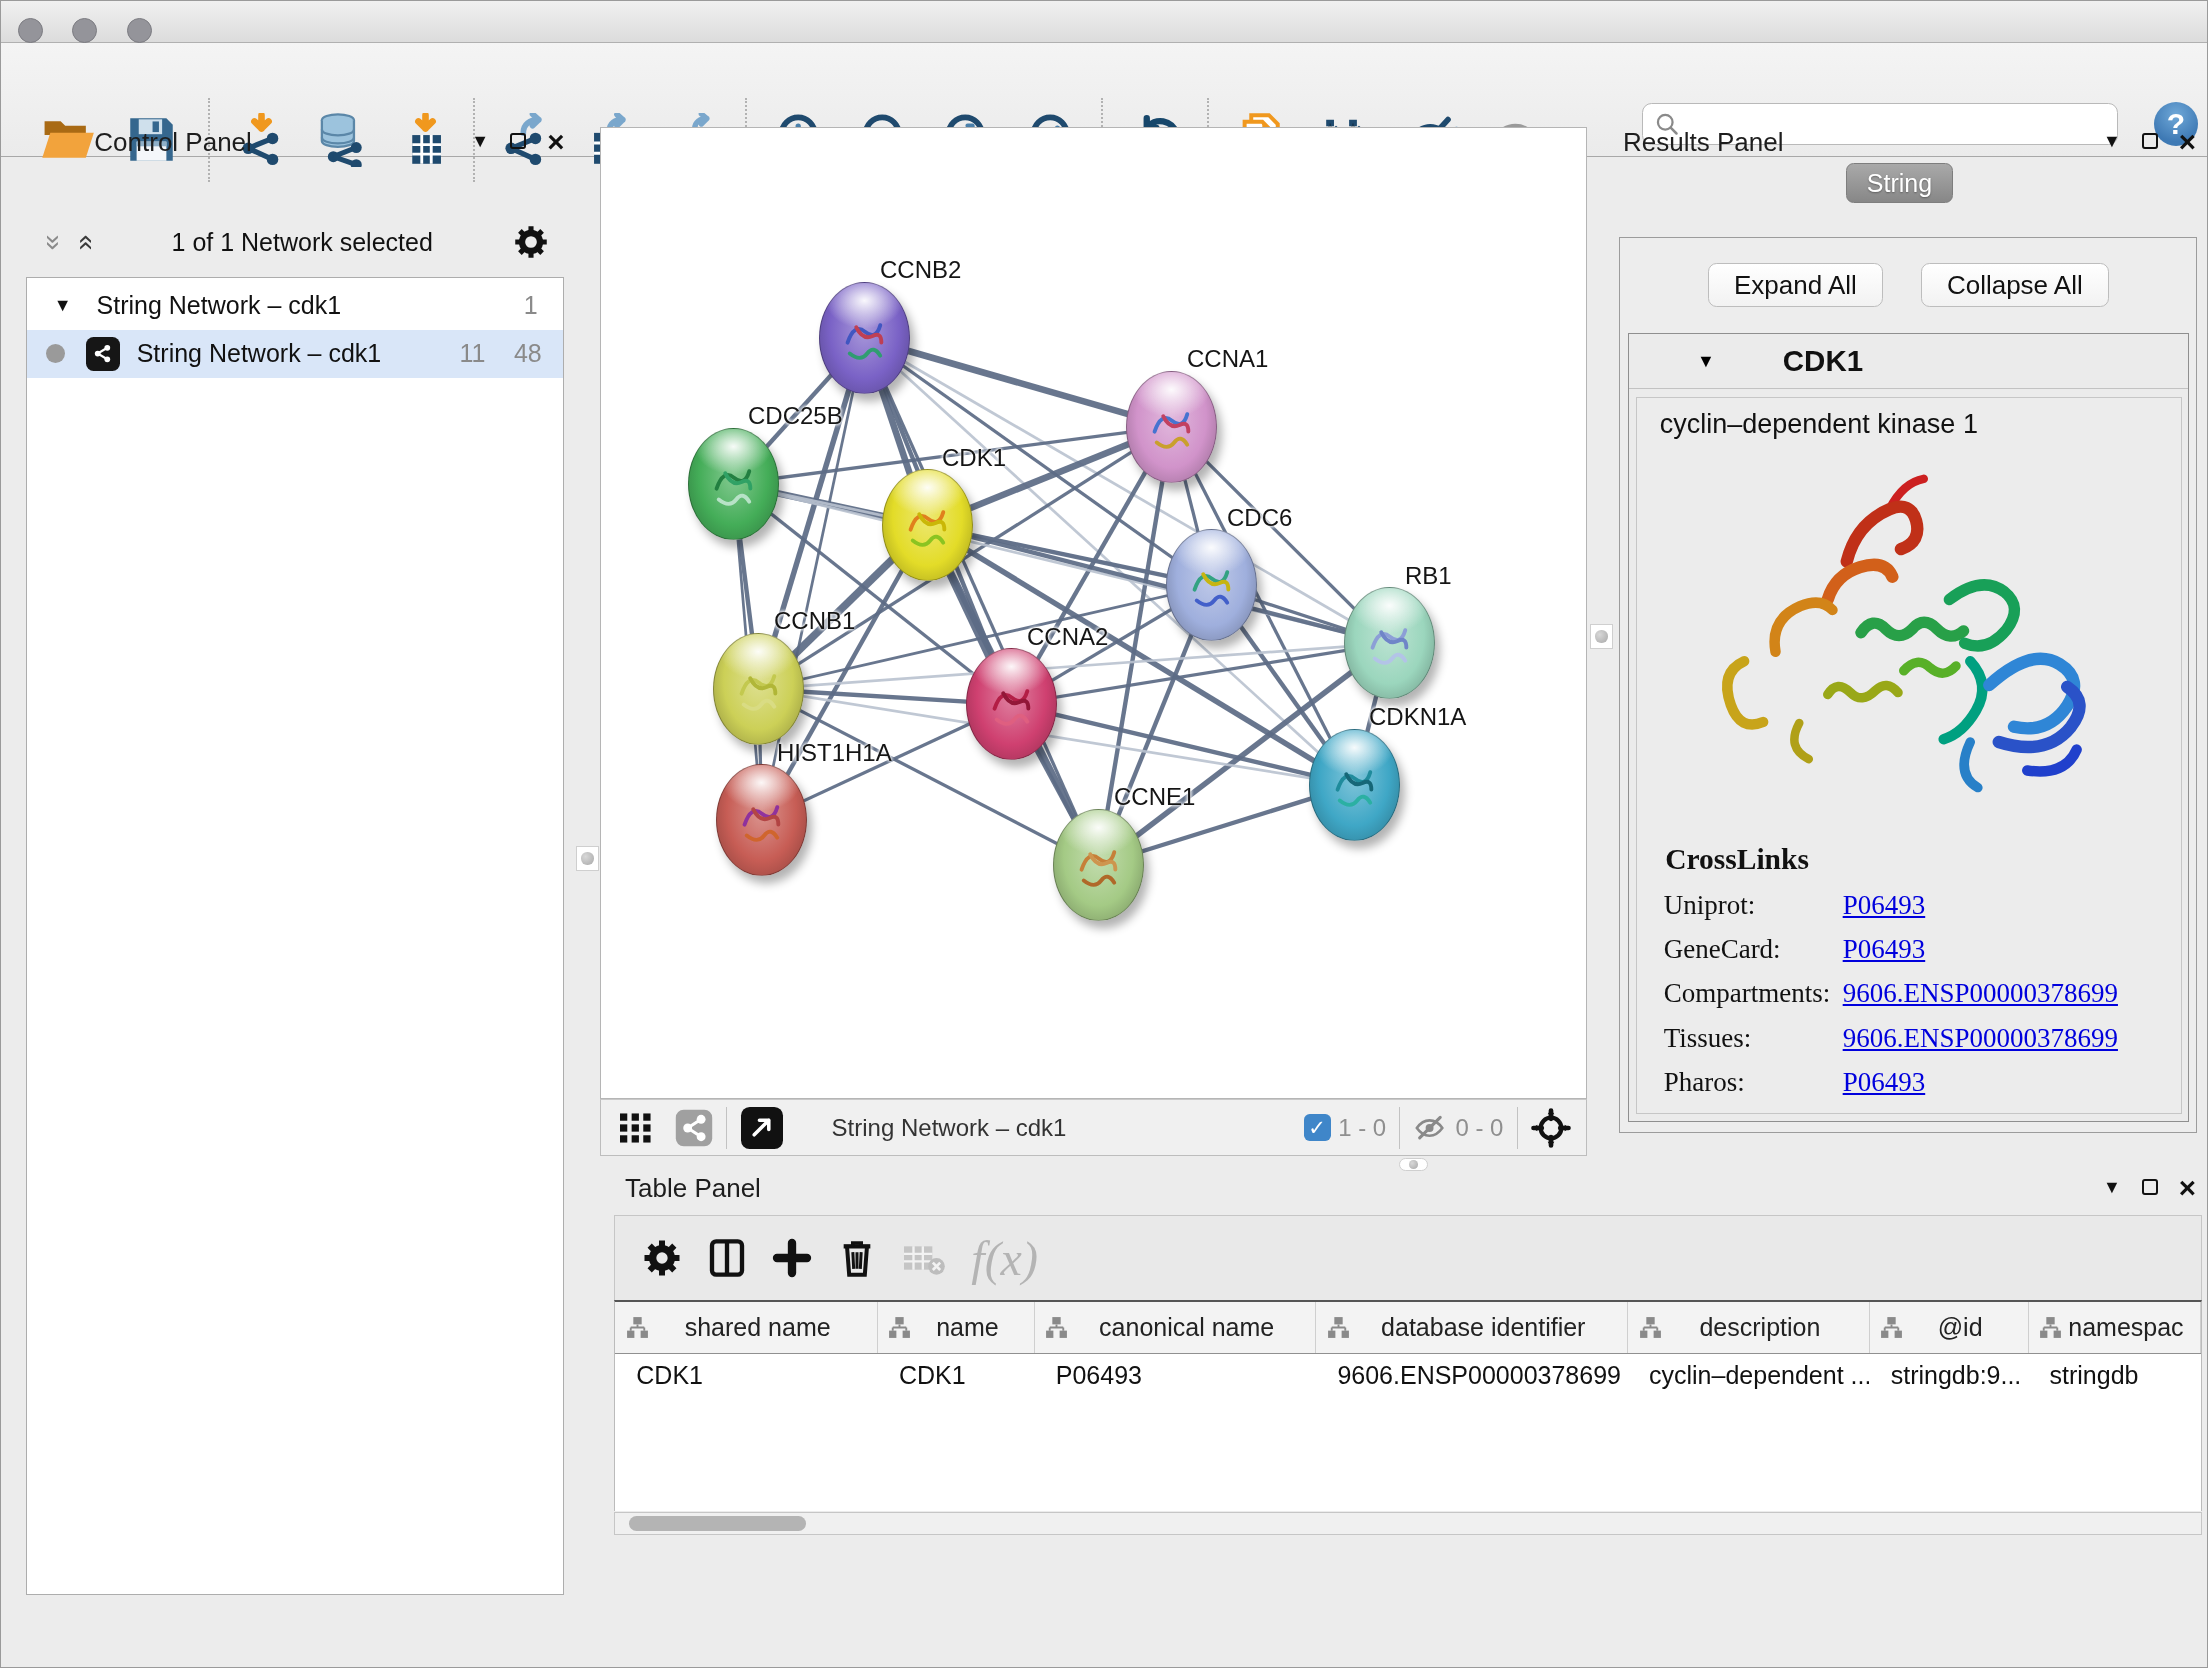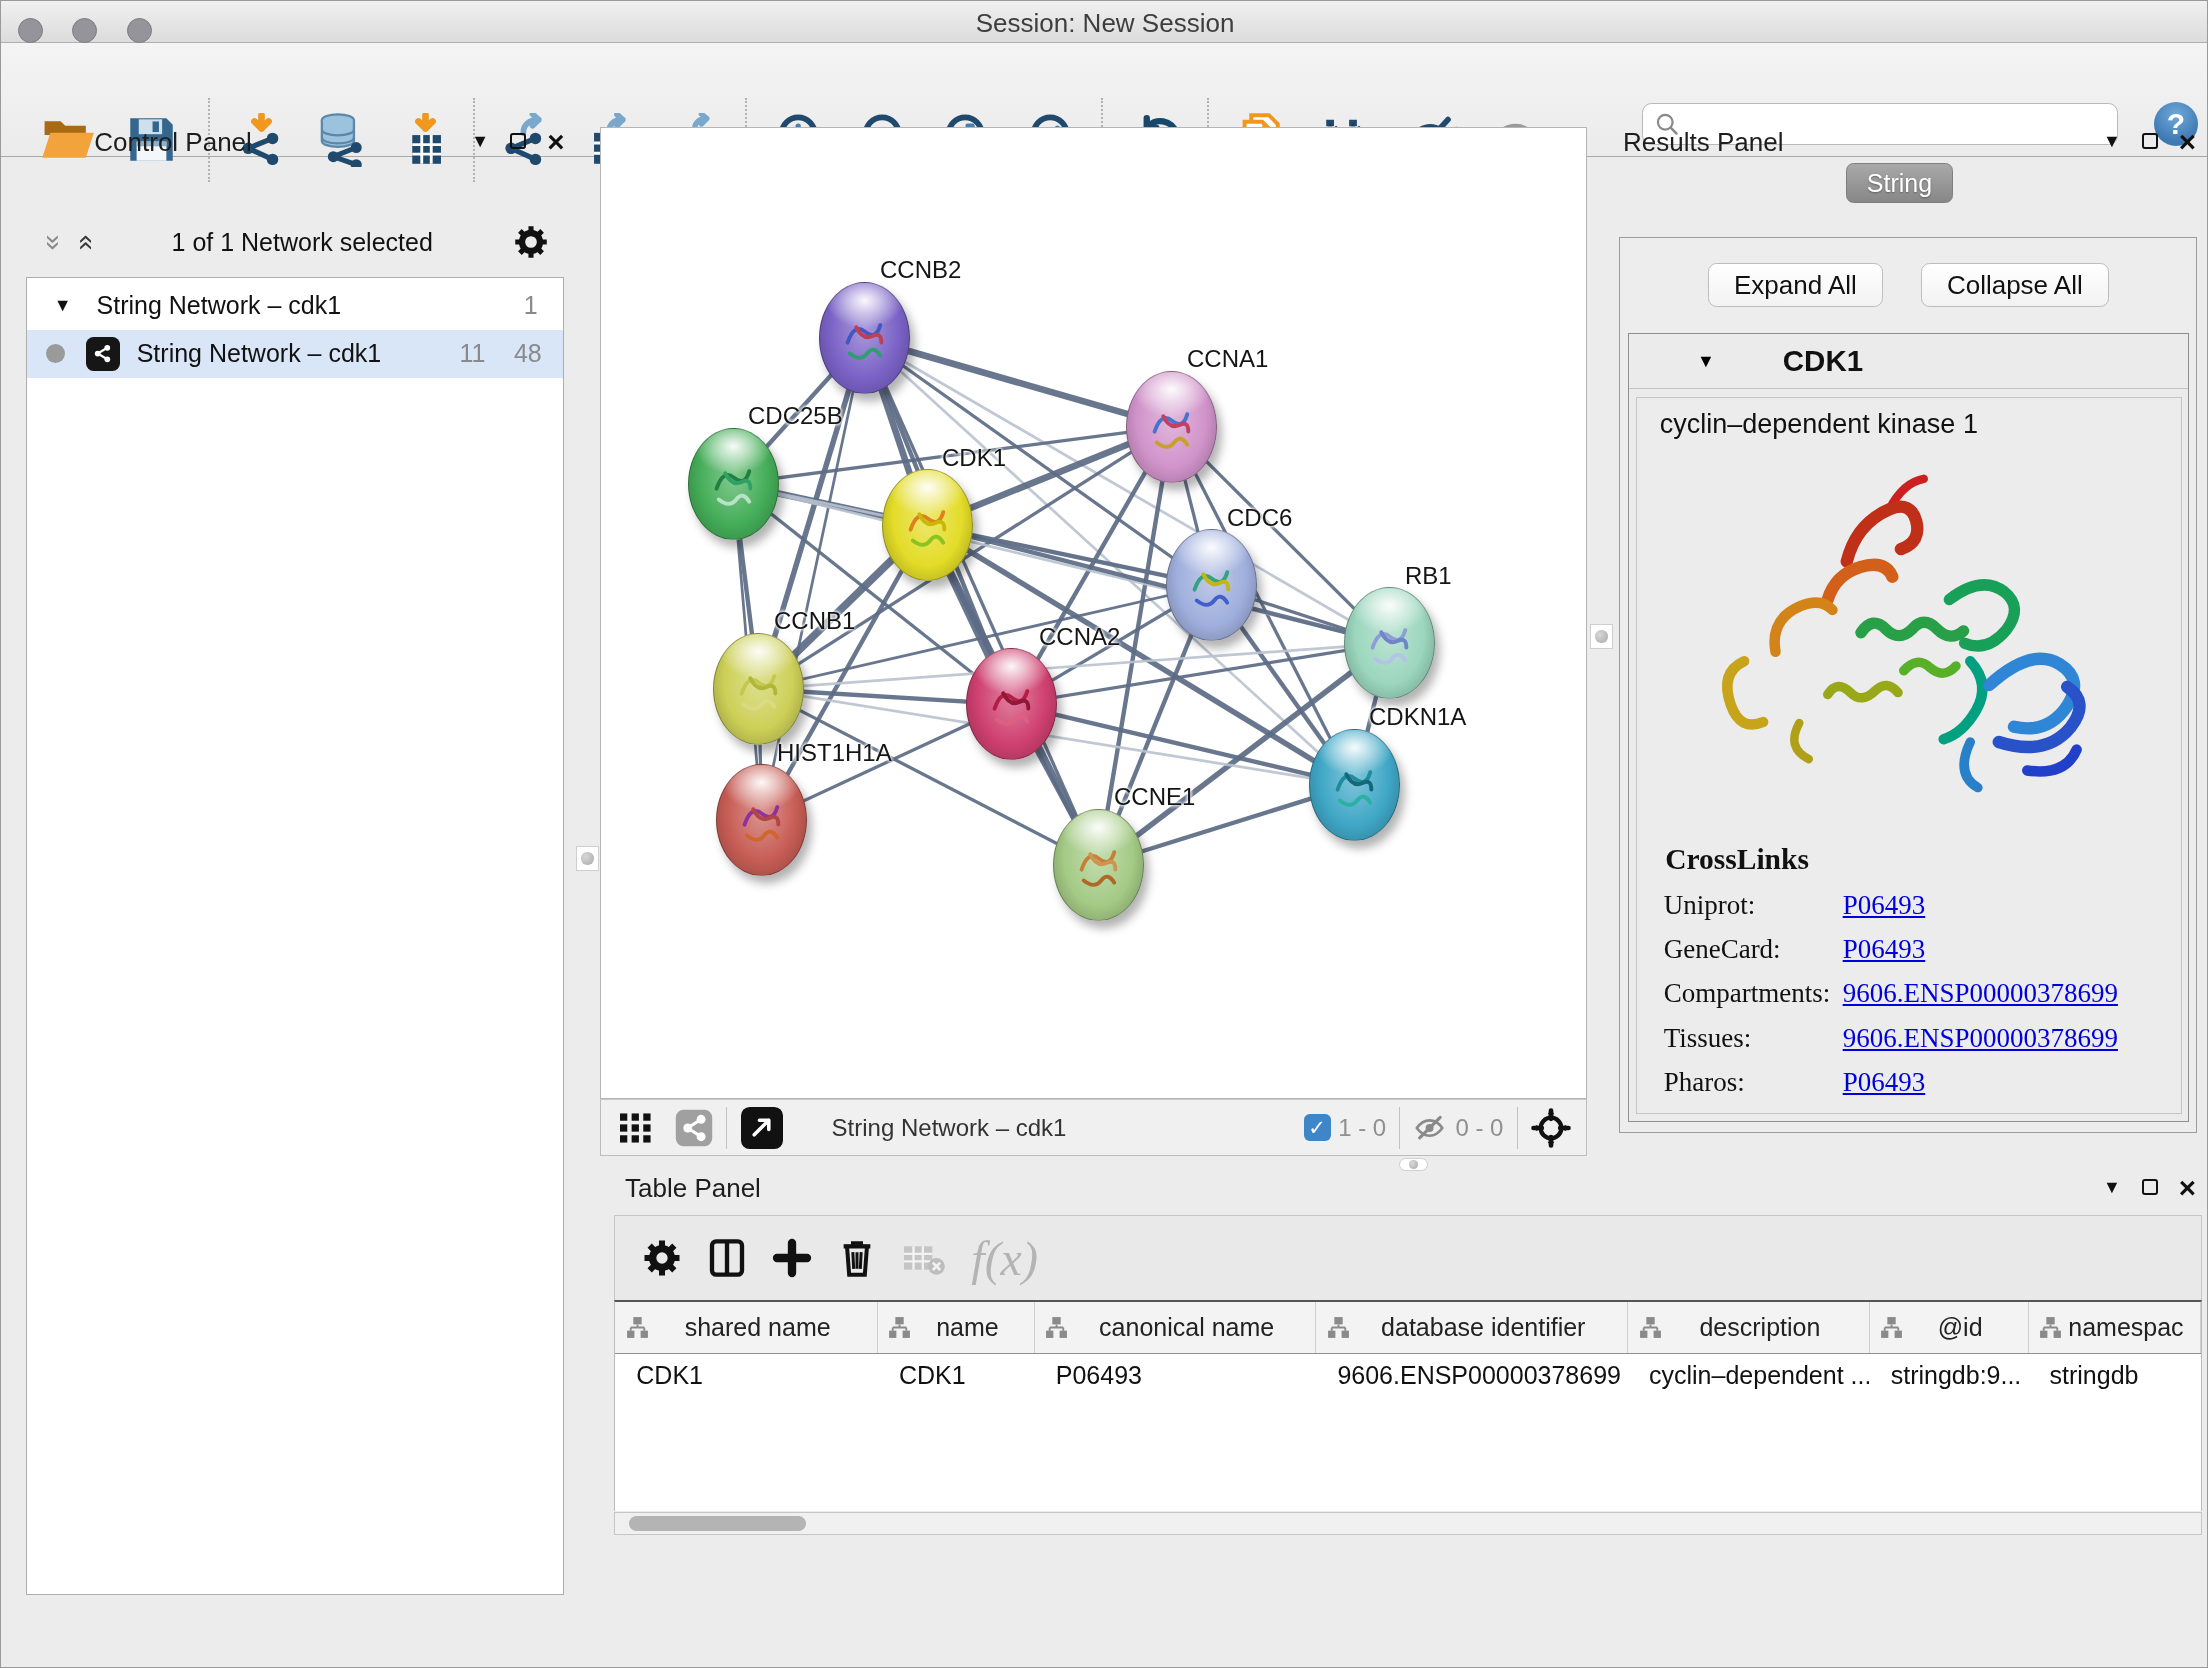--- a/index.html
+++ b/index.html
@@ -134,21 +134,20 @@
 </style>
 </head>
 <body>
 
 <div id="app">
 
   <div class="titlebar">
     <span class="tl" style="left:17px"></span>
     <span class="tl" style="left:71px"></span>
     <span class="tl" style="left:126px"></span>
-    <div class="title">Session: New Session</div>
   </div>
 
   <div class="toolbar">
     <div class="tbtn" style="left:38px">
       <svg width="55" height="55" viewBox="0 0 24 24">
         <path d="M2 4h7l2 2h9v4H2z" fill="#a96a14"></path>
           <path d="M4.5 9h19l-3.5 11H1z" fill="#f2a33c"></path>
       </svg>
     </div>
     <div class="tbtn" style="left:122px">
@@ -456,21 +455,21 @@
         </svg>
       </div>
       <div class="nlabel" style="left: 173px; top: 479px;">CCNB1</div>
       <div class="node" style="left: 365px; top: 520px; width: 91px; height: 112px; background: radial-gradient(58% 34% at 50% 16%, rgba(255, 255, 255, 0.95), rgba(255, 255, 255, 0) 75%), radial-gradient(at 50% 42%, rgb(224, 131, 162) 0%, rgb(207, 64, 112) 55%, rgb(141, 44, 76) 100%);">
         <svg width="51" height="61" viewBox="0 0 44 56">
           <path d="M6 30 q6 -18 16 -10 t14 -6" fill="none" stroke="#b01840" stroke-width="3.6" stroke-linecap="round"></path>
           <path d="M8 40 q10 8 16 0 t12 2" fill="none" stroke="#e06080" stroke-width="3.6" stroke-linecap="round"></path>
           <path d="M14 16 q6 12 15 8 q8 -4 8 6" fill="none" stroke="#8c1030" stroke-width="3.6" stroke-linecap="round"></path>
         </svg>
       </div>
-      <div class="nlabel" style="left: 426px; top: 495px; margin-left: 12px;">CCNA2</div>
+      <div class="nlabel" style="left: 426px; top: 495px;">CCNA2</div>
       <div class="node" style="left: 708px; top: 601px; width: 91px; height: 112px; background: radial-gradient(58% 34% at 50% 16%, rgba(255, 255, 255, 0.95), rgba(255, 255, 255, 0) 75%), radial-gradient(at 50% 42%, rgb(130, 198, 218) 0%, rgb(63, 167, 198) 55%, rgb(43, 114, 135) 100%);">
         <svg width="51" height="61" viewBox="0 0 44 56">
           <path d="M6 30 q6 -18 16 -10 t14 -6" fill="none" stroke="#1a8898" stroke-width="3.6" stroke-linecap="round"></path>
           <path d="M8 40 q10 8 16 0 t12 2" fill="none" stroke="#28b0a0" stroke-width="3.6" stroke-linecap="round"></path>
           <path d="M14 16 q6 12 15 8 q8 -4 8 6" fill="none" stroke="#0f6070" stroke-width="3.6" stroke-linecap="round"></path>
         </svg>
       </div>
       <div class="nlabel" style="left: 768px; top: 575px;">CDKN1A</div>
       <div class="node" style="left: 115px; top: 636px; width: 91px; height: 112px; background: radial-gradient(58% 34% at 50% 16%, rgba(255, 255, 255, 0.95), rgba(255, 255, 255, 0) 75%), radial-gradient(at 50% 42%, rgb(219, 150, 145) 0%, rgb(199, 93, 85) 55%, rgb(135, 63, 58) 100%);">
         <svg width="51" height="61" viewBox="0 0 44 56">

